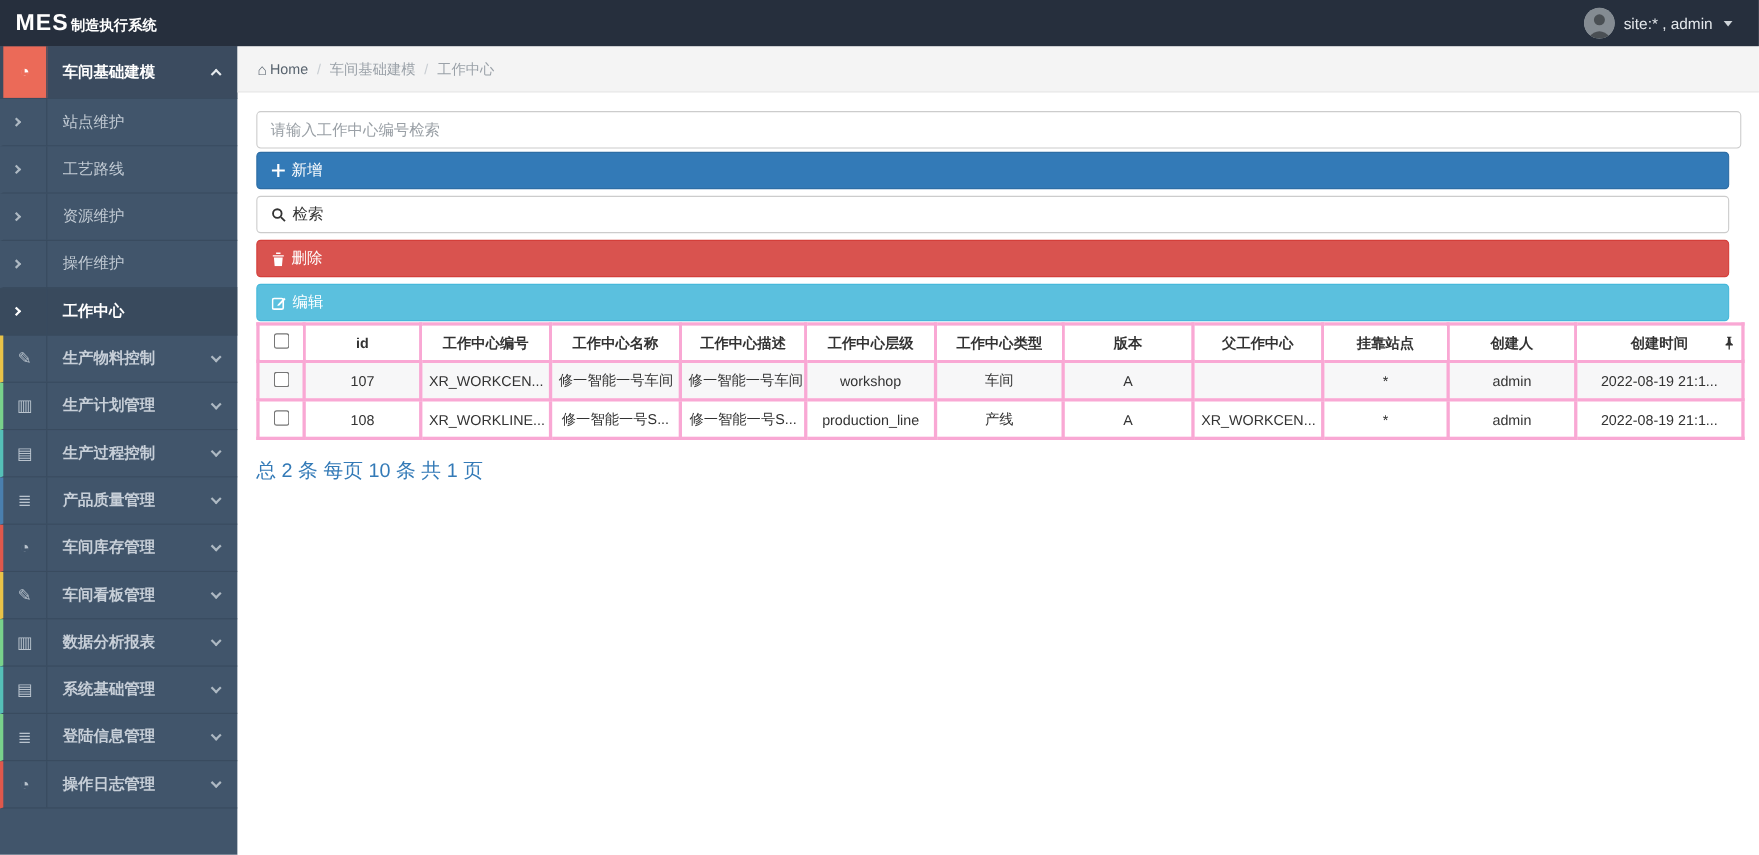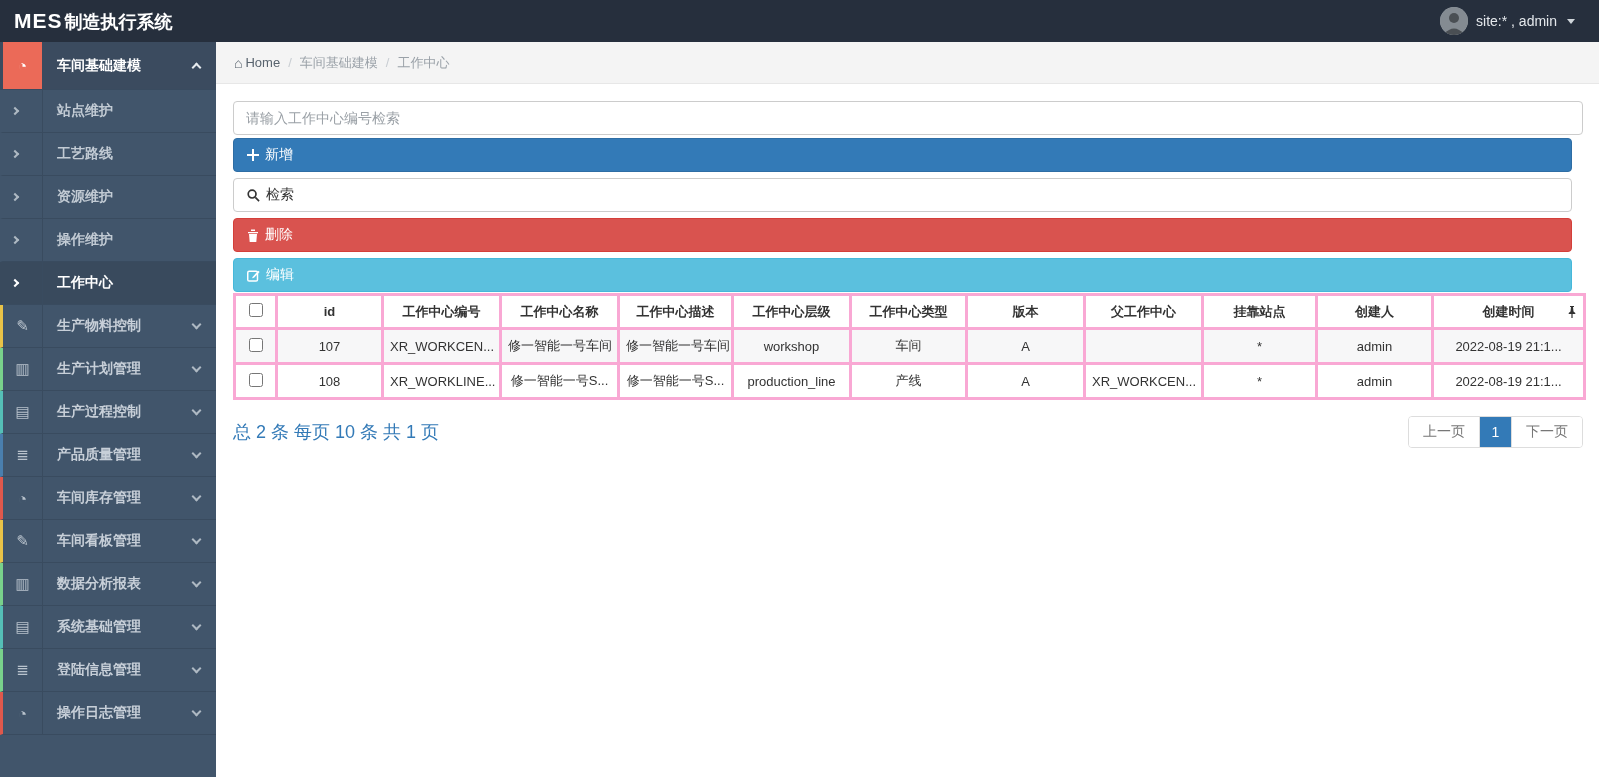--- a/index.html
+++ b/index.html
@@ -2,37 +2,37 @@
 <html><head>
 <meta charset="utf-8">
 <style>
   * { margin:0; padding:0; box-sizing:border-box; }
   html,body { width:1599px; height:777px; overflow:hidden; font-family:"Liberation Sans","DejaVu Sans",sans-serif; background:#fff; }
 
   
   .topbar { position:absolute; top:0; left:0; width:1599px; height:42px; background:#262f3d; display:flex; align-items:center; justify-content:space-between; z-index:5; }
   .brand { width:216px; padding-left:14px; color:#fff; white-space:nowrap; display:flex; align-items:baseline; }
   .brand .mes { font-size:21px; font-weight:bold; letter-spacing:1px; }
-  .brand .sub { font-size:18px; font-weight:bold; margin-left:2px; }
+  .brand .sub { font-size:13px; font-weight:bold; margin-left:2px; }
   .user-area { display:flex; align-items:center; gap:8px; padding-right:24px; color:#e4e8ec; font-size:14px; cursor:pointer; }
   .avatar { width:28px; height:28px; border-radius:50%; background:#9aa2a9; overflow:hidden; display:flex; align-items:flex-end; justify-content:center; }
   .avatar svg { display:block; }
   .caret { display:inline-block; width:0; height:0; border-left:4px solid transparent; border-right:4px solid transparent; border-top:5px solid #cfd5da; margin-left:2px; }
 
   
   .sidebar { position:absolute; top:42px; left:0; width:216px; height:735px; background:#41556b; }
   .menu { list-style:none; }
   .menu li { position:relative; display:flex; align-items:center; height:43px; border-bottom:1px solid #394b5f; border-left:3px solid transparent; cursor:pointer; }
   .menu li .icon-cell { width:40px; align-self:stretch; flex:0 0 40px; display:flex; align-items:center; justify-content:center; color:#b9c3cd; font-size:15px; border-right:1px solid #394b5f; }
   .menu li .lbl { flex:1; padding-left:14px; font-size:14px; font-weight:bold; color:#c7cfd8; }
   .menu li .chev { margin-right:16px; }
   .menu li.root { height:48px; background:#3b4b5f; }
   .menu li.root .icon-cell { background:#eb6a58; color:#fff; }
   .menu li.root .lbl { color:#fff; }
-  .menu li.sub .lbl { font-weight:bold; color:#c2cbd4; }
+  .menu li.sub .lbl { font-weight:normal; color:#c2cbd4; }
   .menu li.sub.active { background:#394a5d; }
   .menu li.sub.active .lbl { color:#fff; font-weight:bold; }
   
   .chev { display:inline-block; width:7px; height:7px; border-right:2px solid #aeb9c3; border-bottom:2px solid #aeb9c3; }
   .chev.up { transform:rotate(-135deg); margin-top:4px; }
   .chev.down { transform:rotate(45deg); margin-bottom:3px; }
   .chev.right { width:6px; height:6px; transform:rotate(-45deg); }
   .menu li.sub .icon-cell { border-right:1px solid #394b5f; }
   .menu li.sub.active .chev.right { border-color:#fff; }
   .menu li.root .chev.up { border-color:#e6ebef; }
@@ -298,20 +298,15 @@
             <td>*</td>
             <td>admin</td>
             <td>2022-08-19 21:1...</td>
           </tr>
         </tbody>
       </table>
     </div>
 
     <div class="pager-row">
       <span class="pager-info">总 2 条  每页 10 条  共 1 页</span>
-      <div class="pager">
-        <span class="pg">上一页</span>
-        <span class="pg active">1</span>
-        <span class="pg">下一页</span>
-      </div>
     </div>
   </div>
 </div>
 
 </body></html>

